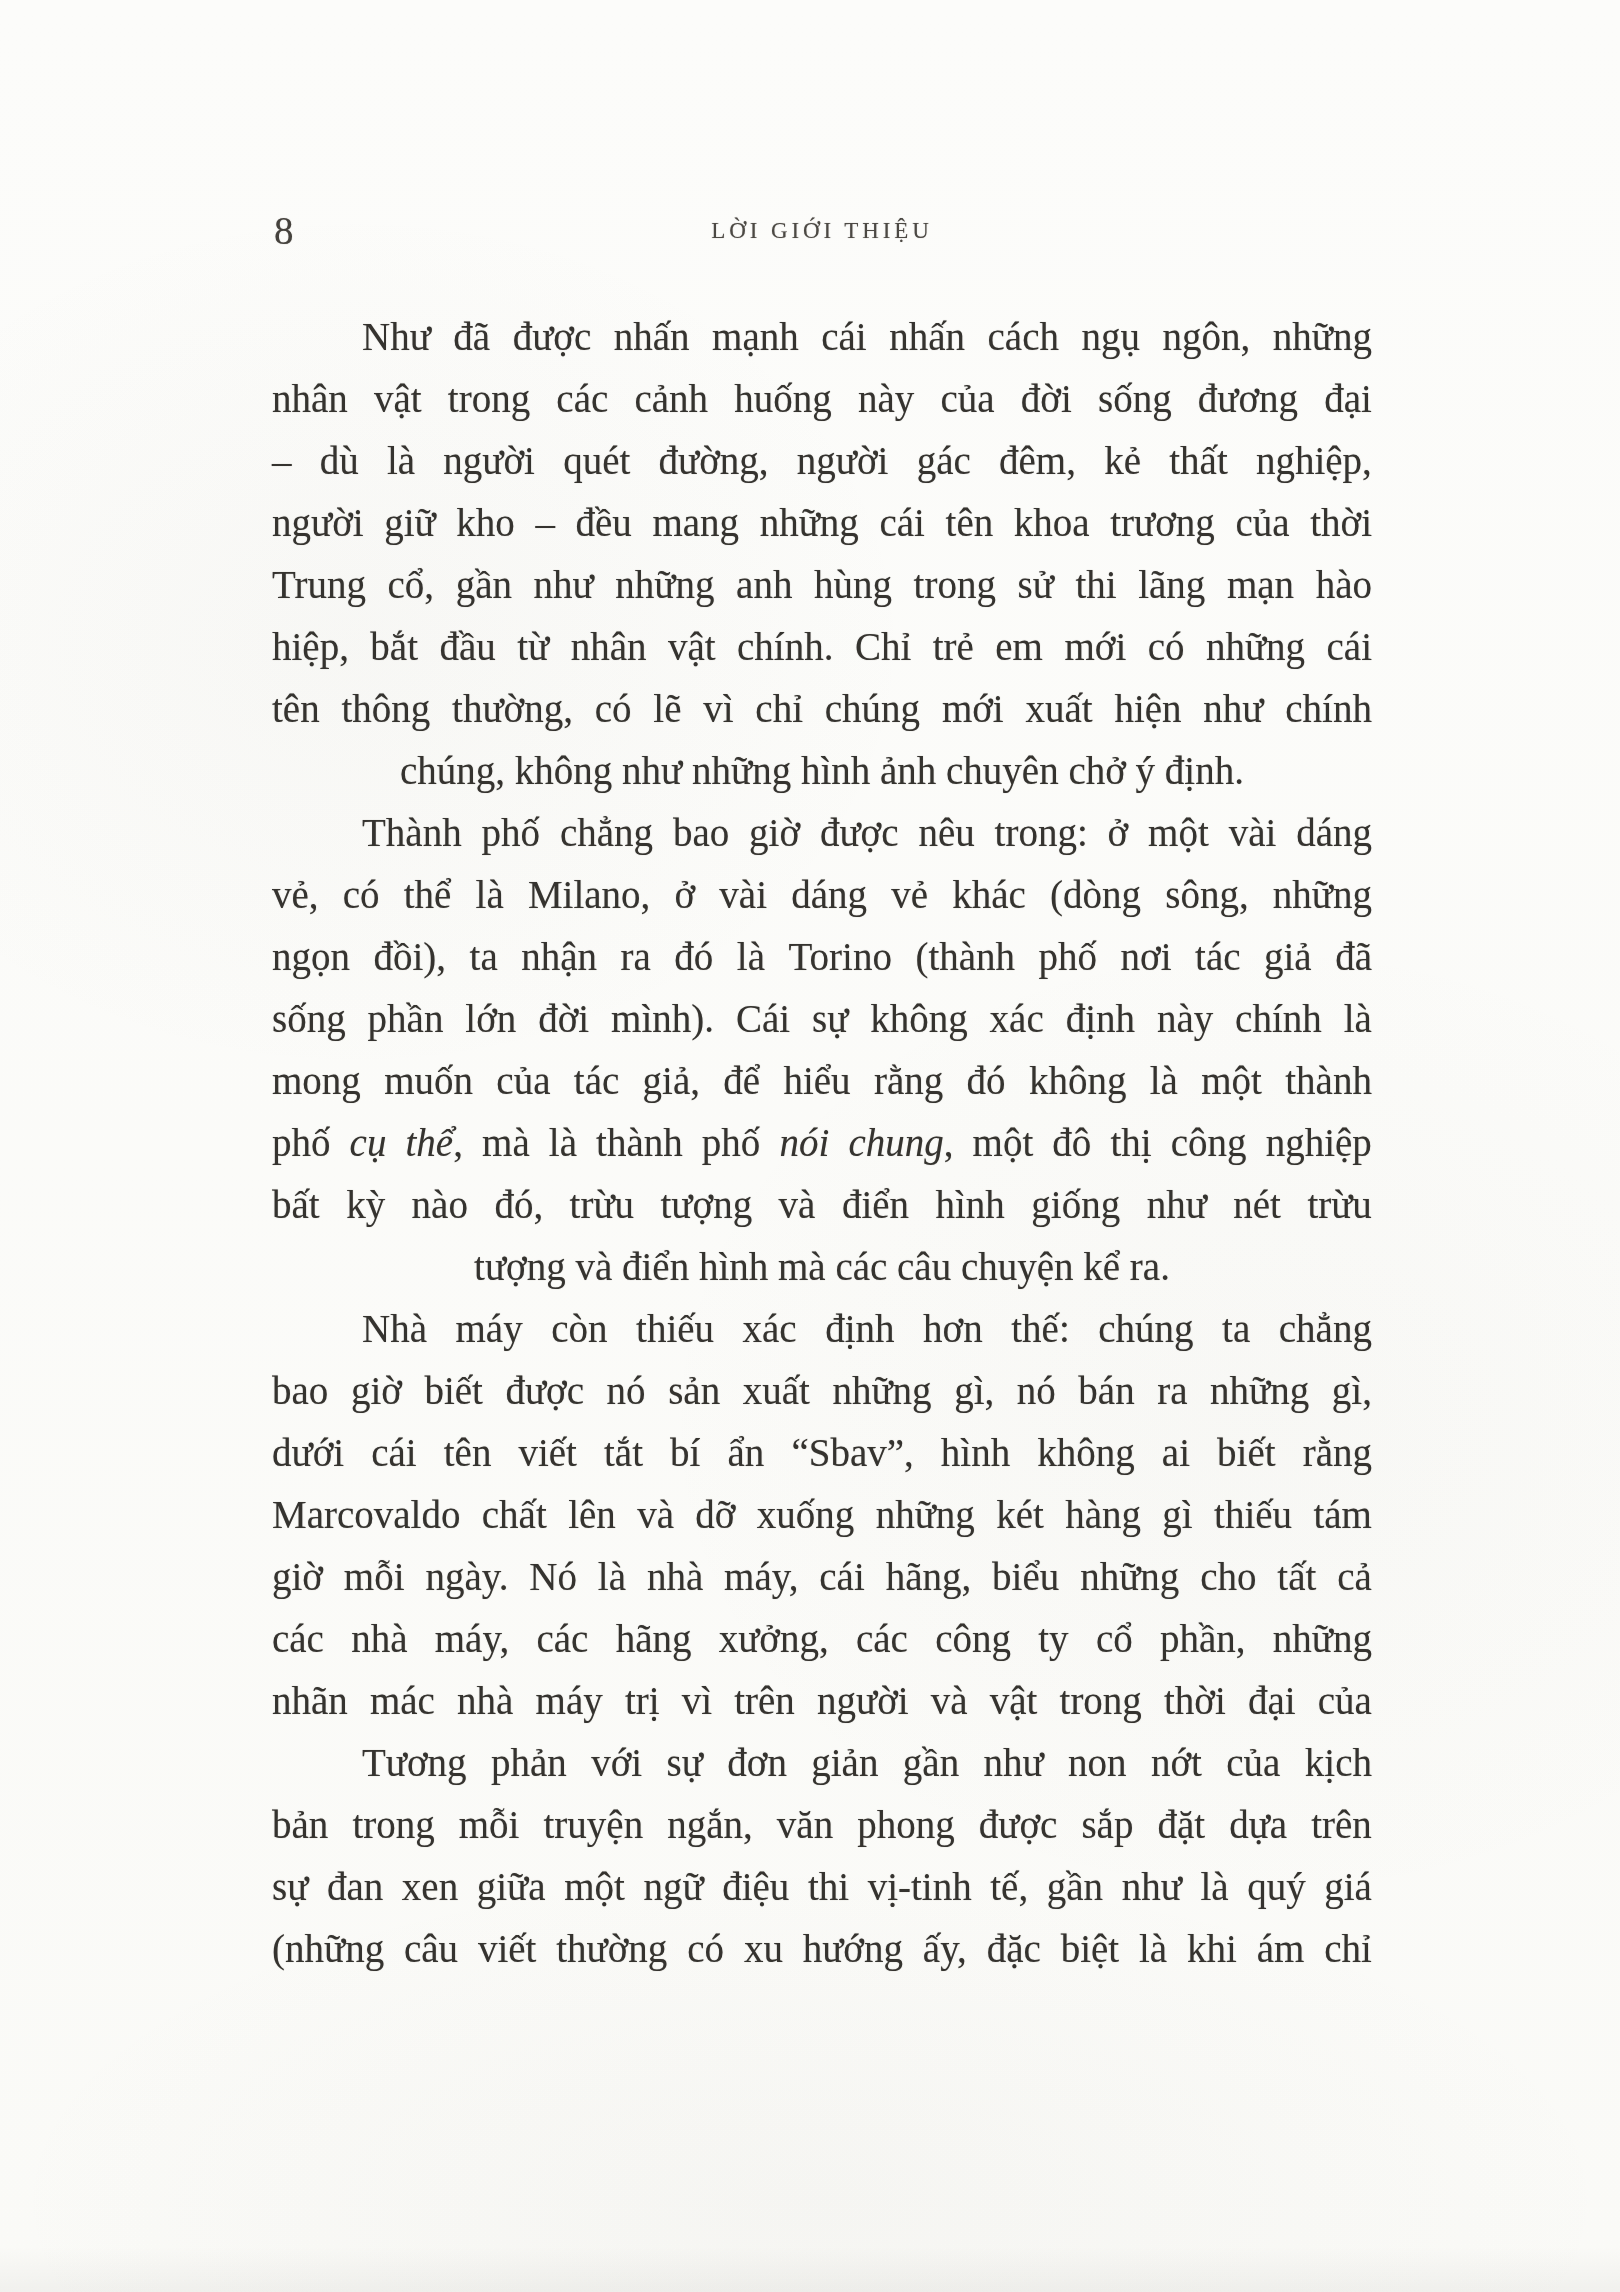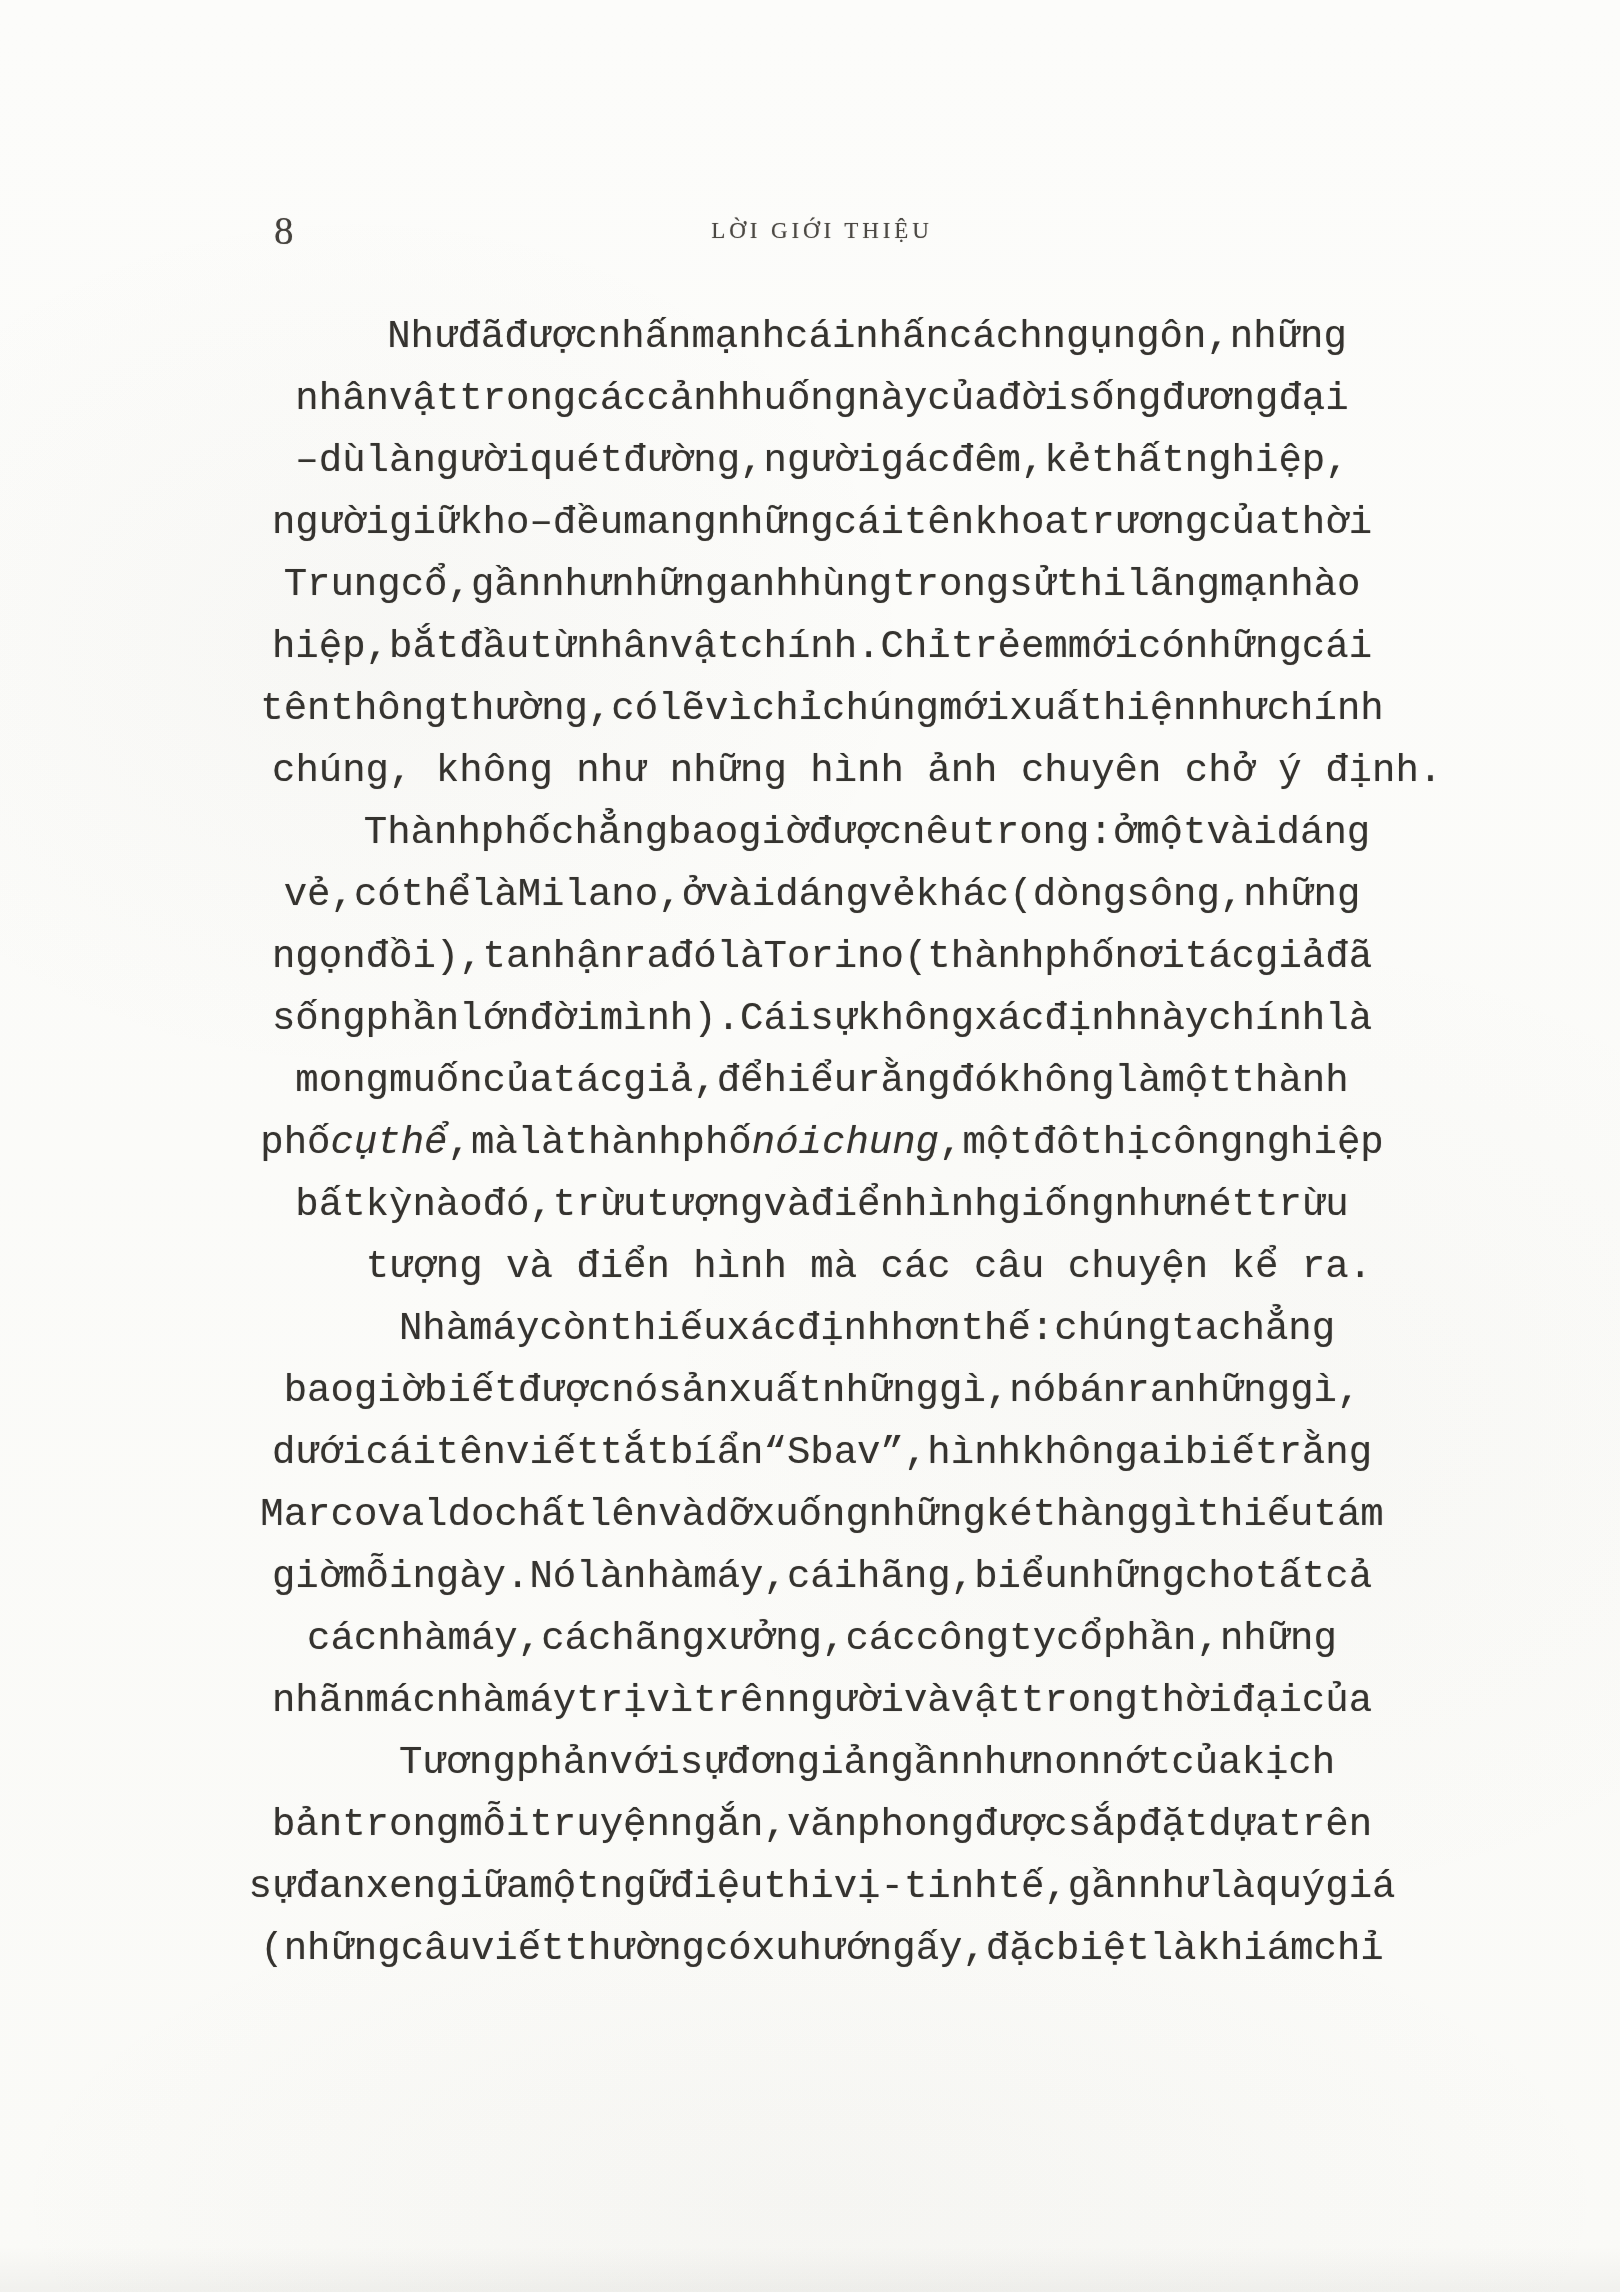--- a/index.html
+++ b/index.html
@@ -51,24 +51,23 @@
   .paragraph { margin: 0; }
   .line {
     height: 62px;
     line-height: 62px;
     white-space: nowrap;
     text-shadow: 0 0 1px rgba(55,50,45,0.40);
   }
   .line.justify {
     display: flex;
     flex-wrap: nowrap;
-    justify-content: center;
-    font-family: Liberation Mono, monospace;
-  }
-  .line.plain { text-align: right; font-family: Liberation Mono, monospace; }
+    justify-content: space-between;
+  }
+  .line.plain { text-align: center; }
   .line.indent { padding-left: 90px; }
   .word { display: inline-block; }
   .it { font-style: italic; }
   .scan-shadow {
     position: absolute;
     left: 0; right: 0; bottom: 0;
     height: 47px;
     background: linear-gradient(to bottom, rgba(0,0,0,0), rgba(60,58,52,0.05));
   }
 </style>

